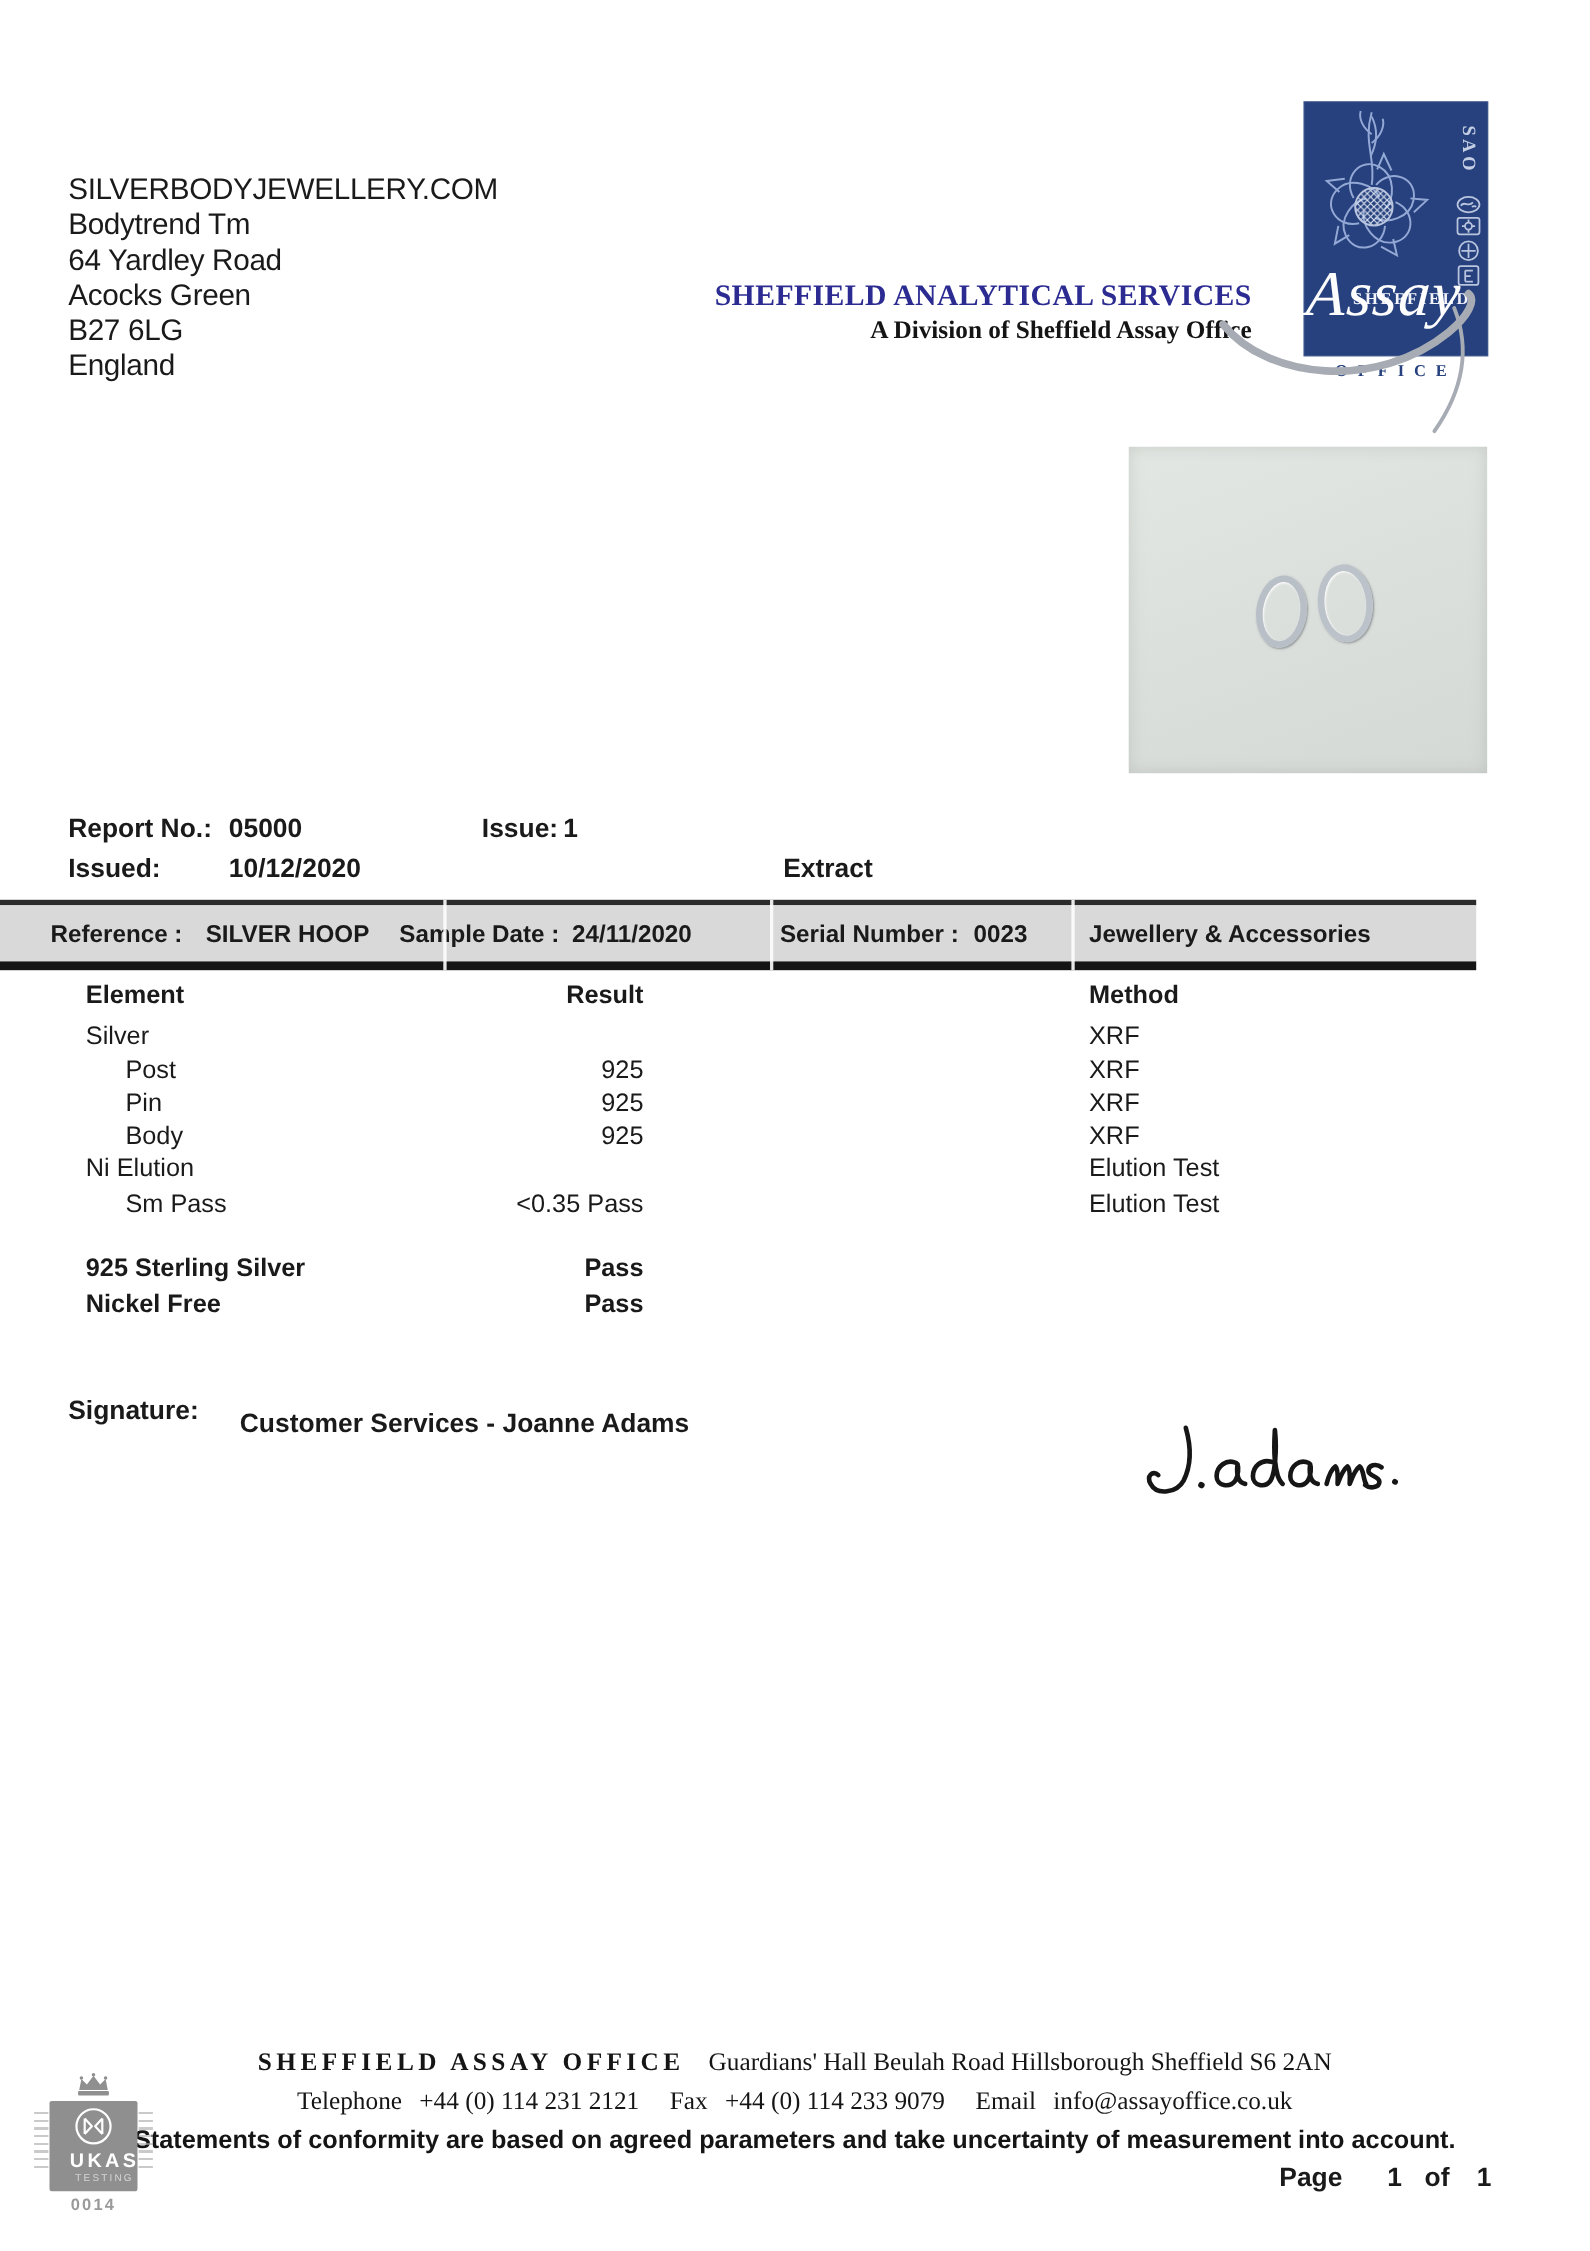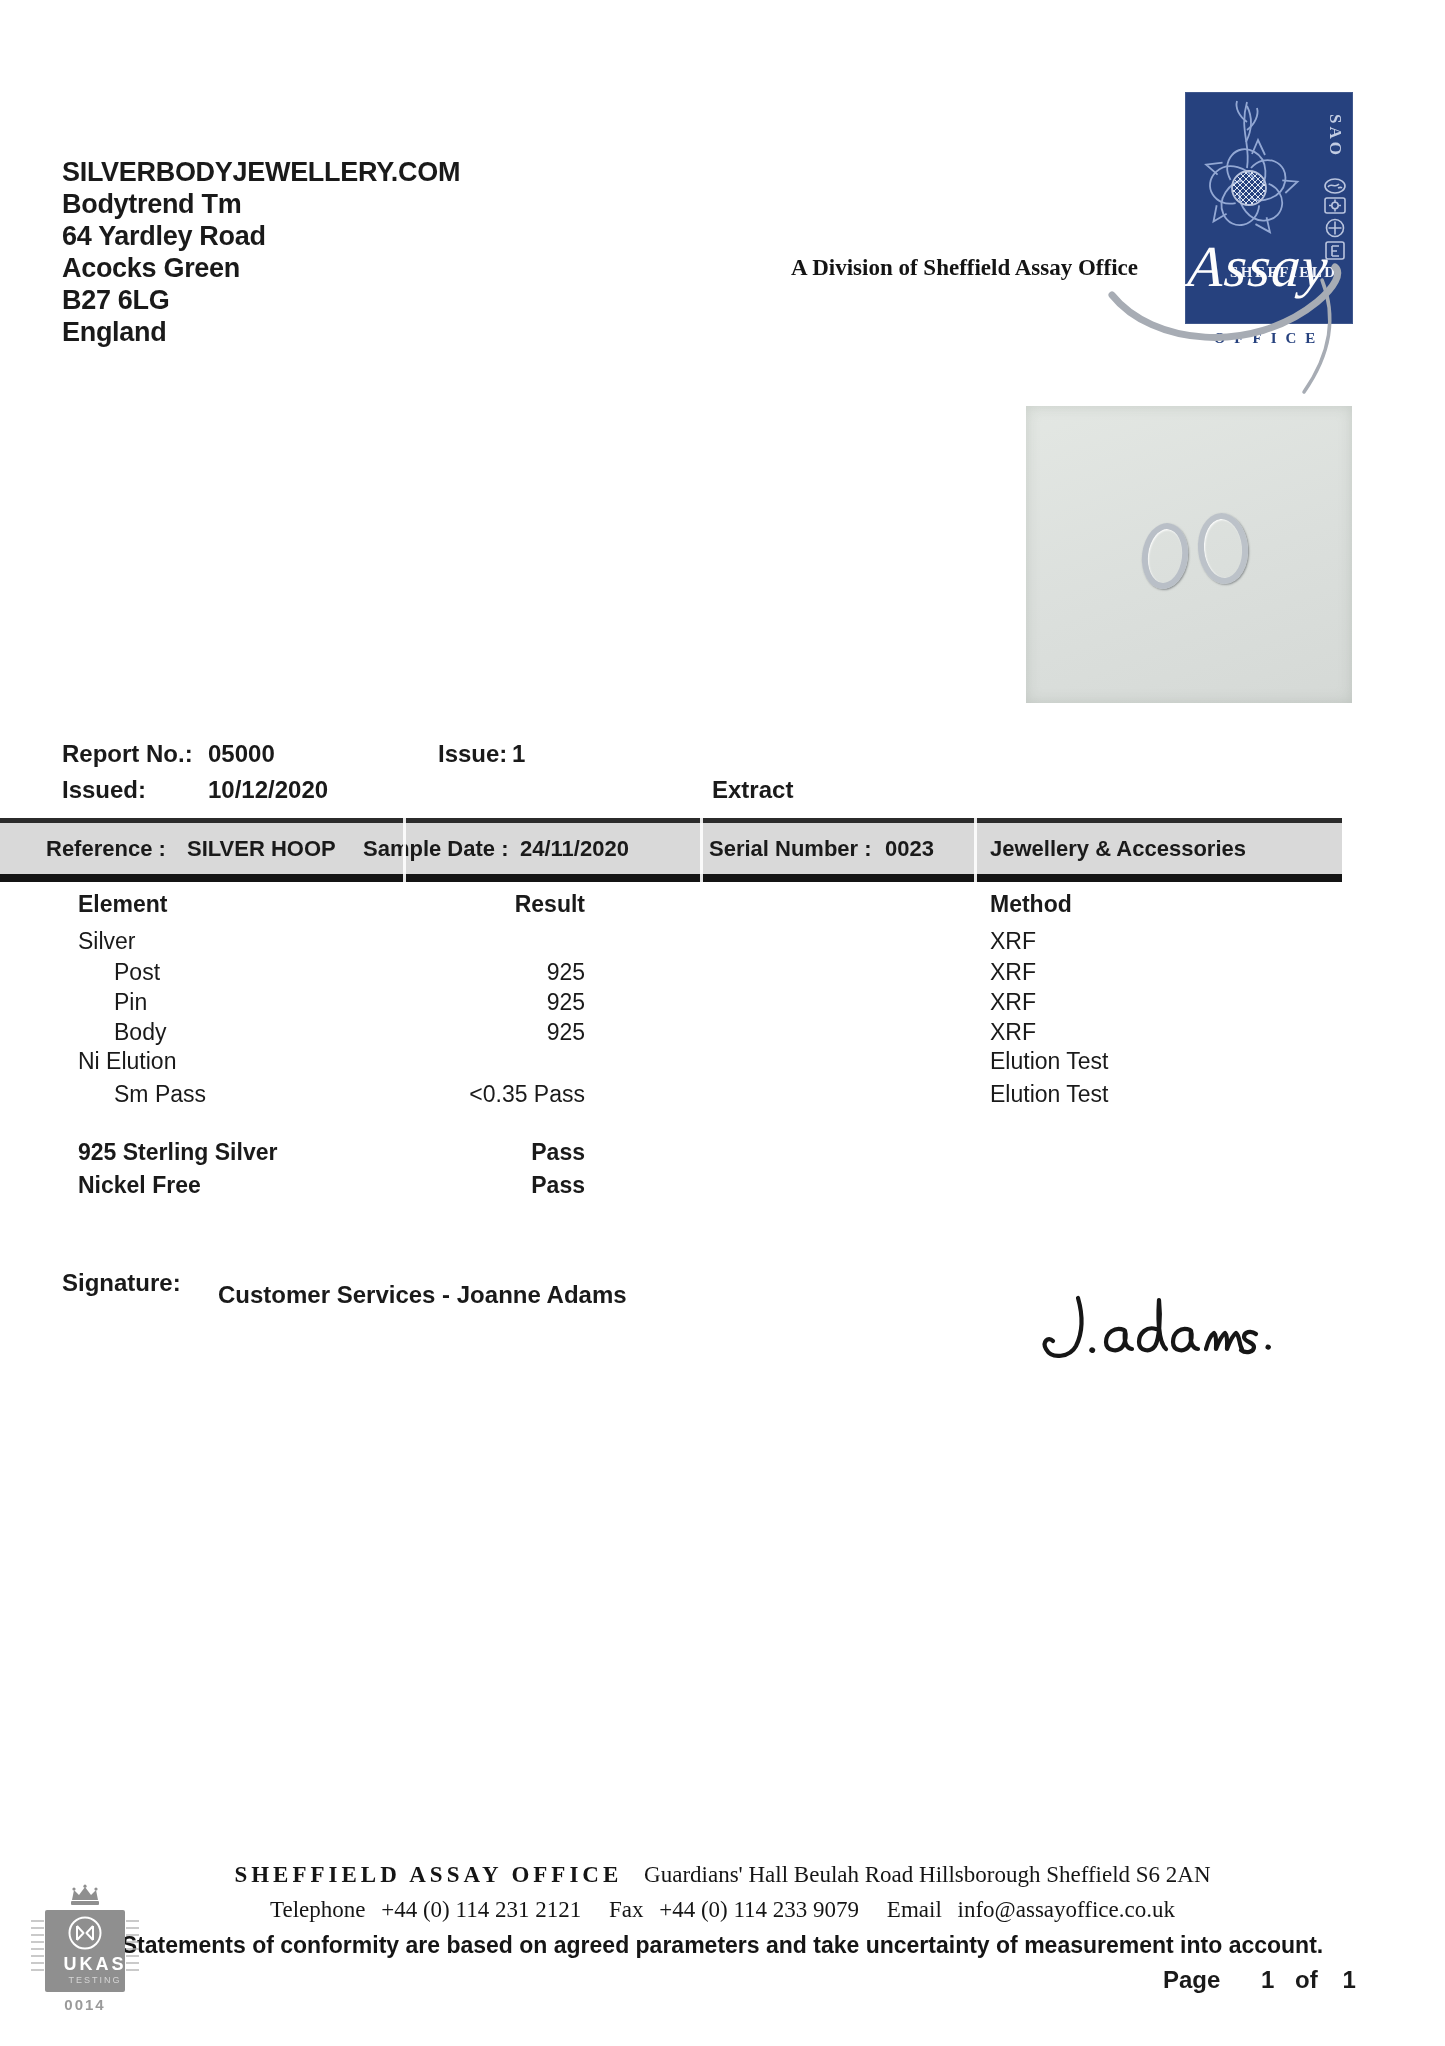--- a/index.html
+++ b/index.html
@@ -1,20 +1,20 @@
 <!DOCTYPE html>
 <html><head>
 <meta charset="utf-8">
 <style>
   html,body{margin:0;padding:0;background:#fff;}
   .page{position:relative;width:1445px;height:2046px;background:#fff;overflow:hidden;
         font-family:"Liberation Sans",sans-serif;color:#1a1a1a;}
 
   
-  .addr{position:absolute;left:62px;top:156px;font-weight:bold;font-size:27px;line-height:32px;letter-spacing:-0.3px;}
+  .addr{position:absolute;left:62px;top:156px;font-weight:normal;font-size:27px;line-height:32px;letter-spacing:-0.3px;}
 
   
   .org{position:absolute;left:440px;top:252px;width:698px;text-align:right;font-family:"Liberation Serif",serif;}
   .org-title{font-size:27px;font-weight:600;color:#2b2b92;letter-spacing:0.4px;line-height:32px;}
   .org-sub{font-size:23px;font-weight:bold;color:#141414;line-height:28px;margin-top:2px;}
 
   
   .logo{position:absolute;left:1185px;top:92px;width:168px;height:262px;}
   .logo-box{position:absolute;left:0;top:0;width:168px;height:232px;background:#26417e;
             box-shadow:inset 0 0 0 1px rgba(255,255,255,.12);}
@@ -105,20 +105,21 @@
   <div class="addr">
     <div>SILVERBODYJEWELLERY.COM</div>
     <div>Bodytrend Tm</div>
     <div>64 Yardley Road</div>
     <div>Acocks Green</div>
     <div>B27 6LG</div>
     <div>England</div>
   </div>
 
   <div class="org">
+    <div class="org-title">SHEFFIELD ANALYTICAL SERVICES</div>
     <div class="org-sub">A Division of Sheffield Assay Office</div>
   </div>
 
   <div class="logo">
     <div class="logo-box"></div>
     <svg class="rose-svg" width="126" height="152" viewBox="0 0 126 152">
       <defs>
         <pattern id="xh" width="6" height="6" patternUnits="userSpaceOnUse">
           <path d="M0,0 L6,6 M6,0 L0,6" stroke="#dfe6f2" stroke-width="1"></path>
         </pattern>

